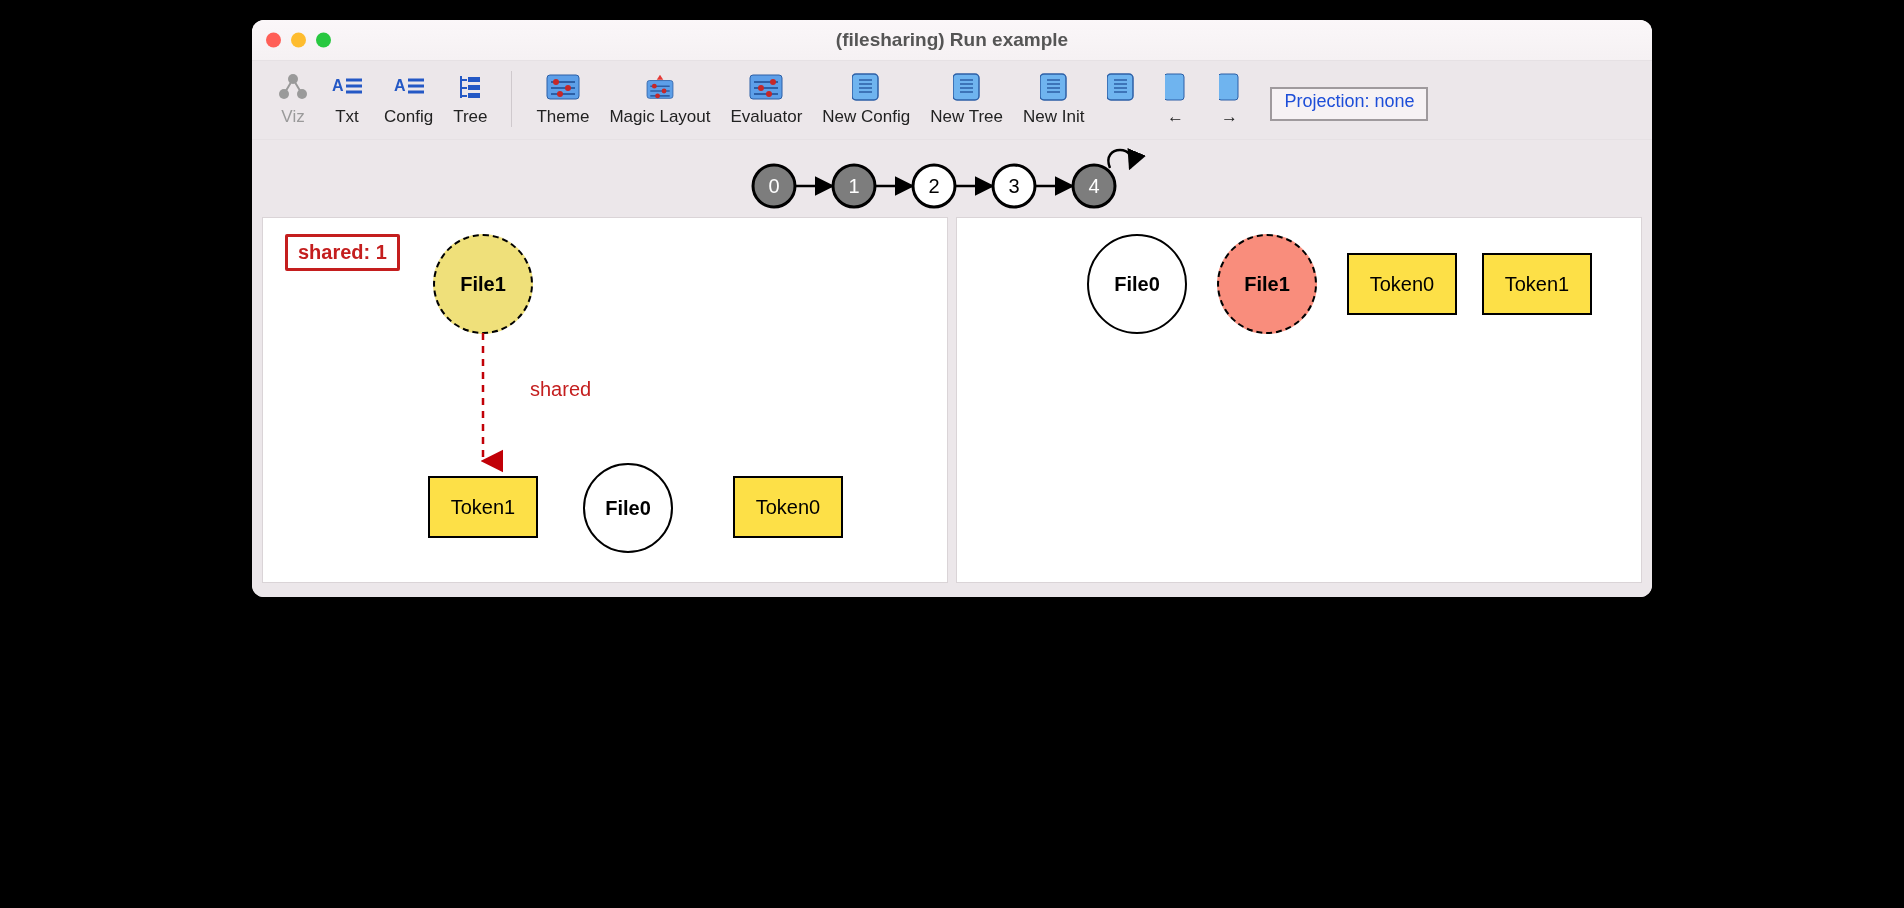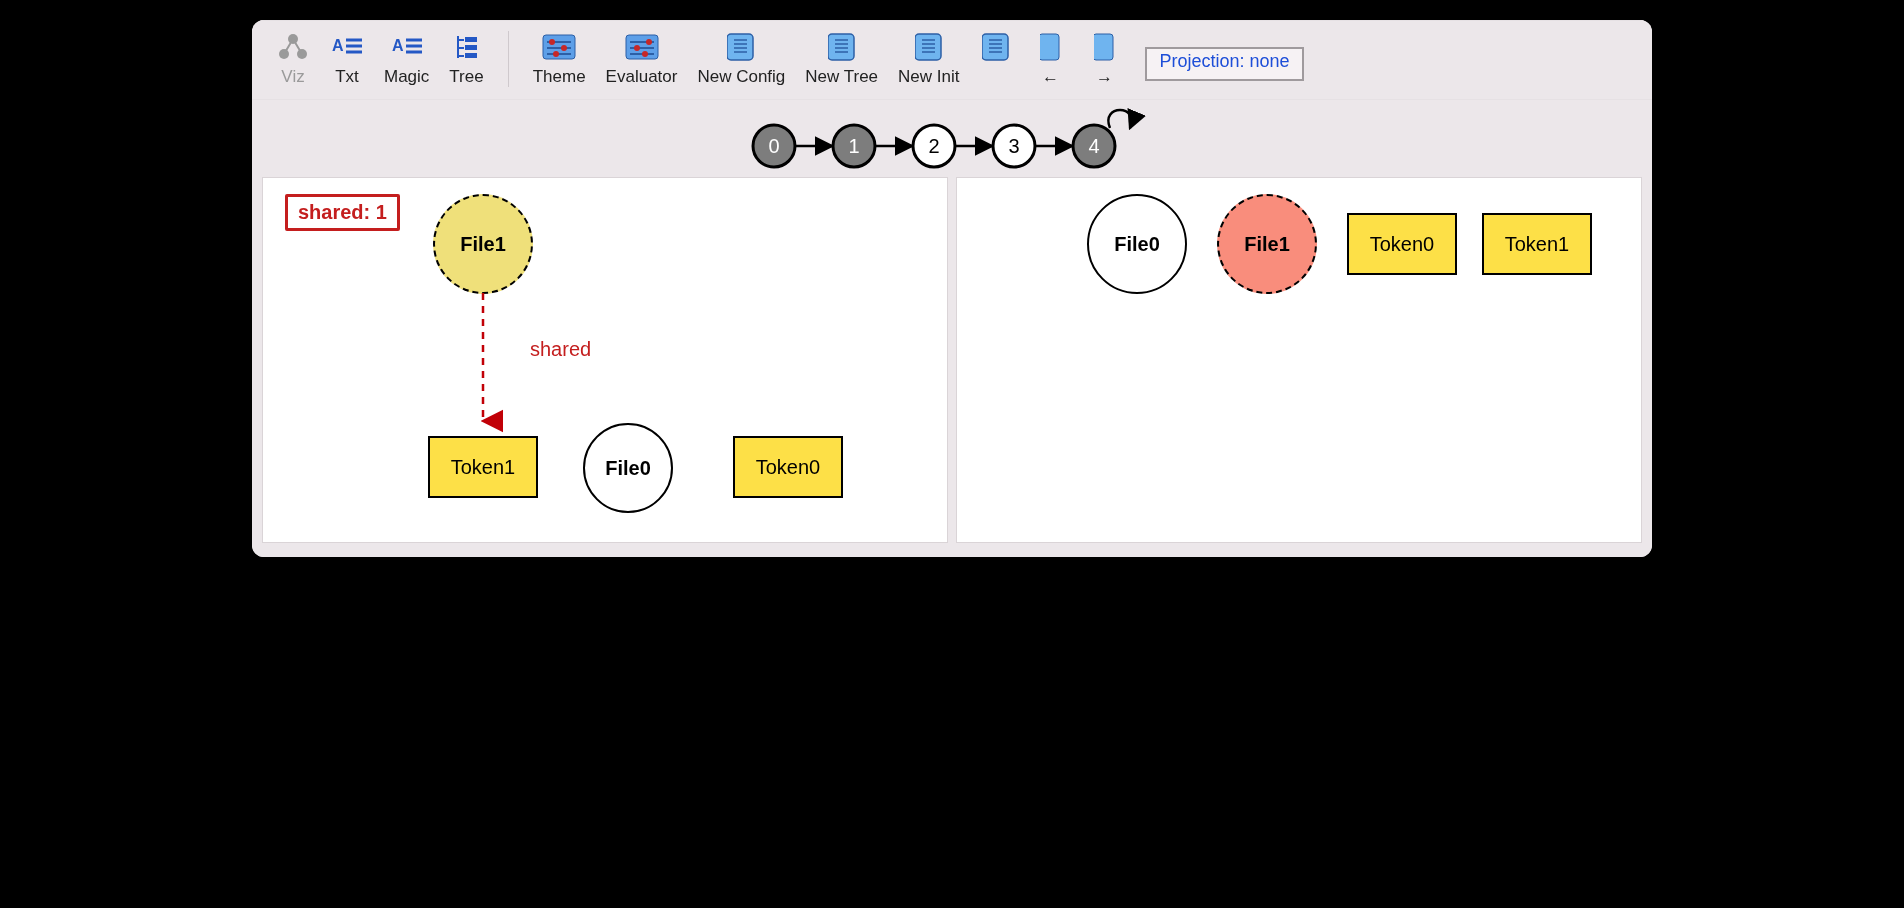--- a/index.html
+++ b/index.html
@@ -147,20 +147,28 @@
     font-size:20px;
     margin-left:37px;
   }
 </style>
 </head>
 <body>
 
 <div class="stage">
   <div class="window">
 
+    <div class="titlebar">
+      <div class="traffic">
+        <span class="dot-r"></span>
+        <span class="dot-y"></span>
+        <span class="dot-g"></span>
+      </div>
+      <span>(filesharing) Run example</span>
+    </div>
 
     <div class="toolbar">
       <div class="tb-group">
         <div class="tb-btn disabled">
           <span class="tb-ico">
             <svg width="30" height="26" viewBox="0 0 30 26">
                 <g fill="#9a9a9a">
                   <circle cx="15" cy="5" r="5"></circle>
                   <circle cx="6" cy="20" r="5"></circle>
                   <circle cx="24" cy="20" r="5"></circle>
@@ -187,21 +195,21 @@
           <span class="tb-ico">
             <svg width="30" height="24" viewBox="0 0 30 24">
                 <text x="0" y="16" font-size="16" font-weight="700" fill="#2458c5">A</text>
                 <g stroke="#2458c5" stroke-width="3">
                   <line x1="14" y1="5" x2="30" y2="5"></line>
                   <line x1="14" y1="11" x2="30" y2="11"></line>
                   <line x1="14" y1="17" x2="30" y2="17"></line>
                 </g>
               </svg>
           </span>
-          <span>Magic</span>
+          <span>Config</span>
         </div>
         <div class="tb-btn">
           <span class="tb-ico">
             <svg width="26" height="26" viewBox="0 0 26 26">
                 <g stroke="#2458c5" stroke-width="2" fill="none">
                   <path d="M4 2 v22 M4 6 h6 M4 14 h6 M4 22 h6"></path>
                 </g>
                 <g fill="#2458c5">
                   <rect x="11" y="3" width="12" height="5"></rect>
                   <rect x="11" y="11" width="12" height="5"></rect>
@@ -224,20 +232,37 @@
                   <line x1="5" y1="8" x2="29" y2="8"></line>
                   <line x1="5" y1="14" x2="29" y2="14"></line>
                   <line x1="5" y1="20" x2="29" y2="20"></line>
                 </g>
                 <circle cx="10" cy="8" r="3" fill="#c62828"></circle>
                 <circle cx="22" cy="14" r="3" fill="#c62828"></circle>
                 <circle cx="14" cy="20" r="3" fill="#c62828"></circle>
               </svg>
           </span>
           <span>Theme</span>
+        </div>
+        <div class="tb-btn">
+          <span class="tb-ico">
+            <svg width="42" height="30" viewBox="0 0 42 30">
+                <rect x="5" y="7" width="32" height="22" rx="3" fill="#5d9fe8" stroke="#2c5fa6"></rect>
+                <g stroke="#2c5fa6" stroke-width="2">
+                  <line x1="9" y1="14" x2="33" y2="14"></line>
+                  <line x1="9" y1="20" x2="33" y2="20"></line>
+                  <line x1="9" y1="26" x2="33" y2="26"></line>
+                </g>
+                <circle cx="14" cy="14" r="3" fill="#c62828"></circle>
+                <circle cx="26" cy="20" r="3" fill="#c62828"></circle>
+                <circle cx="18" cy="26" r="3" fill="#c62828"></circle>
+                <path d="M21 0 l4 6 h-8 z" fill="#e53935"></path>
+              </svg>
+          </span>
+          <span>Magic Layout</span>
         </div>
         <div class="tb-btn">
           <span class="tb-ico">
             <svg width="34" height="26" viewBox="0 0 34 26">
                 <rect x="1" y="1" width="32" height="24" rx="3" fill="#5d9fe8" stroke="#2c5fa6"></rect>
                 <g stroke="#2c5fa6" stroke-width="2">
                   <line x1="5" y1="8" x2="29" y2="8"></line>
                   <line x1="5" y1="14" x2="29" y2="14"></line>
                   <line x1="5" y1="20" x2="29" y2="20"></line>
                 </g>

